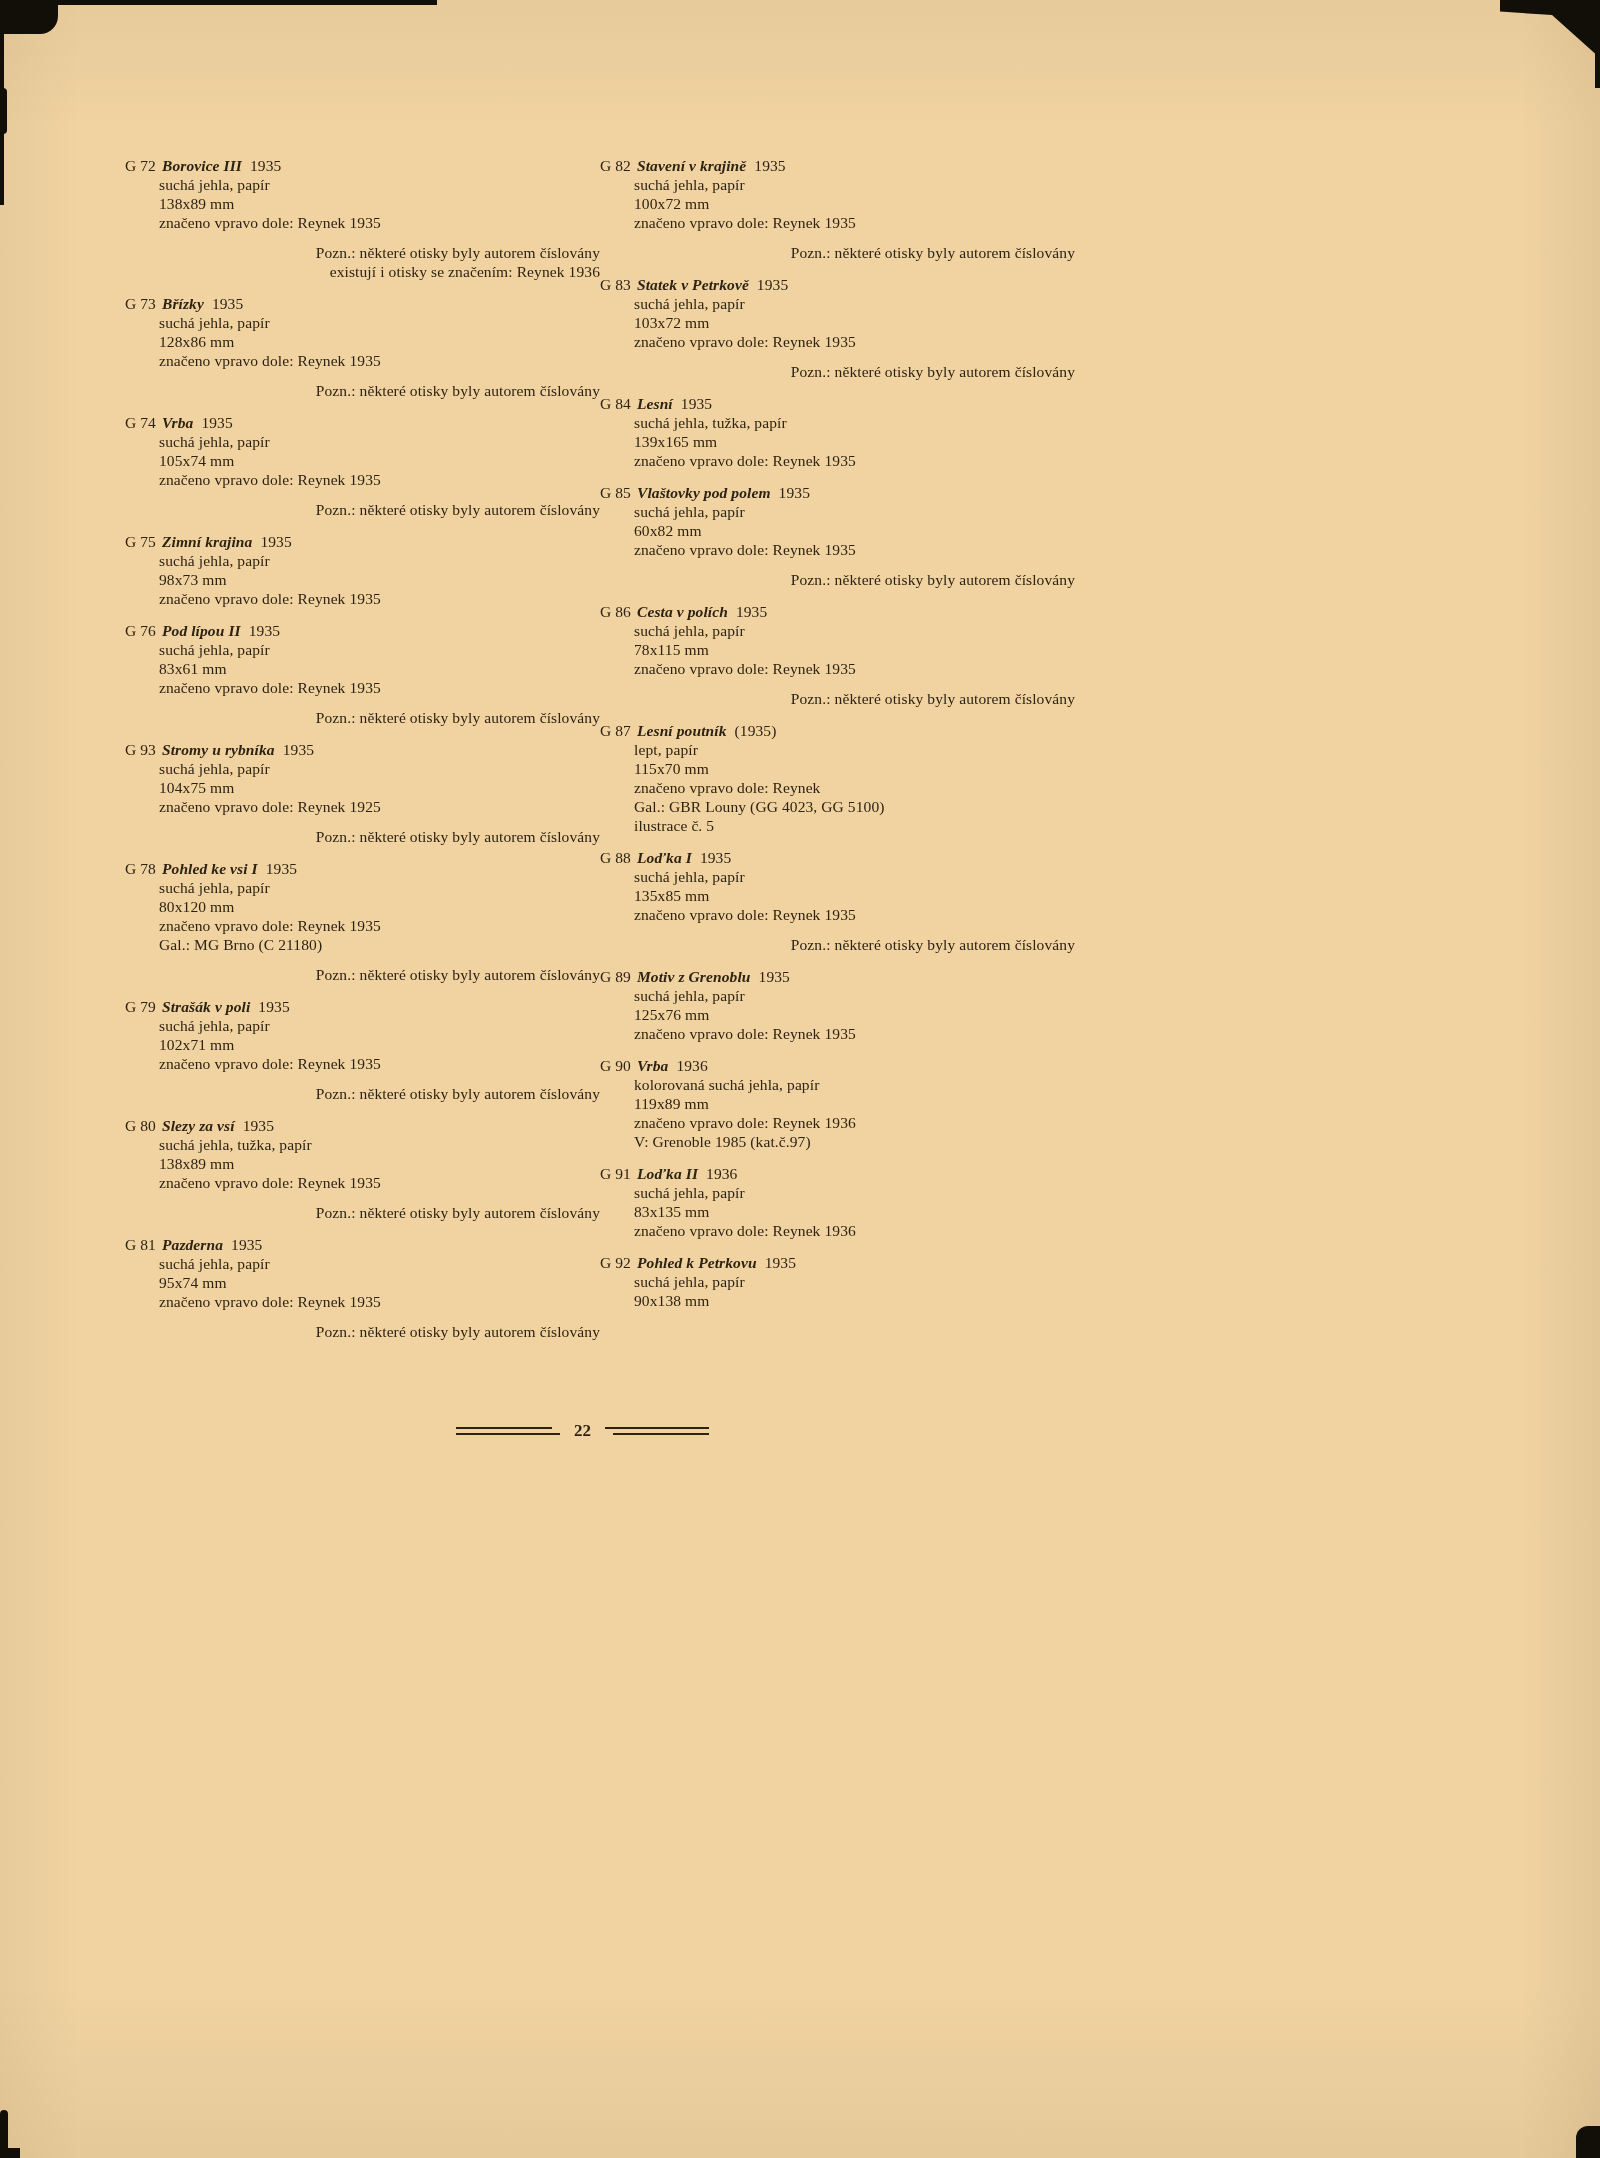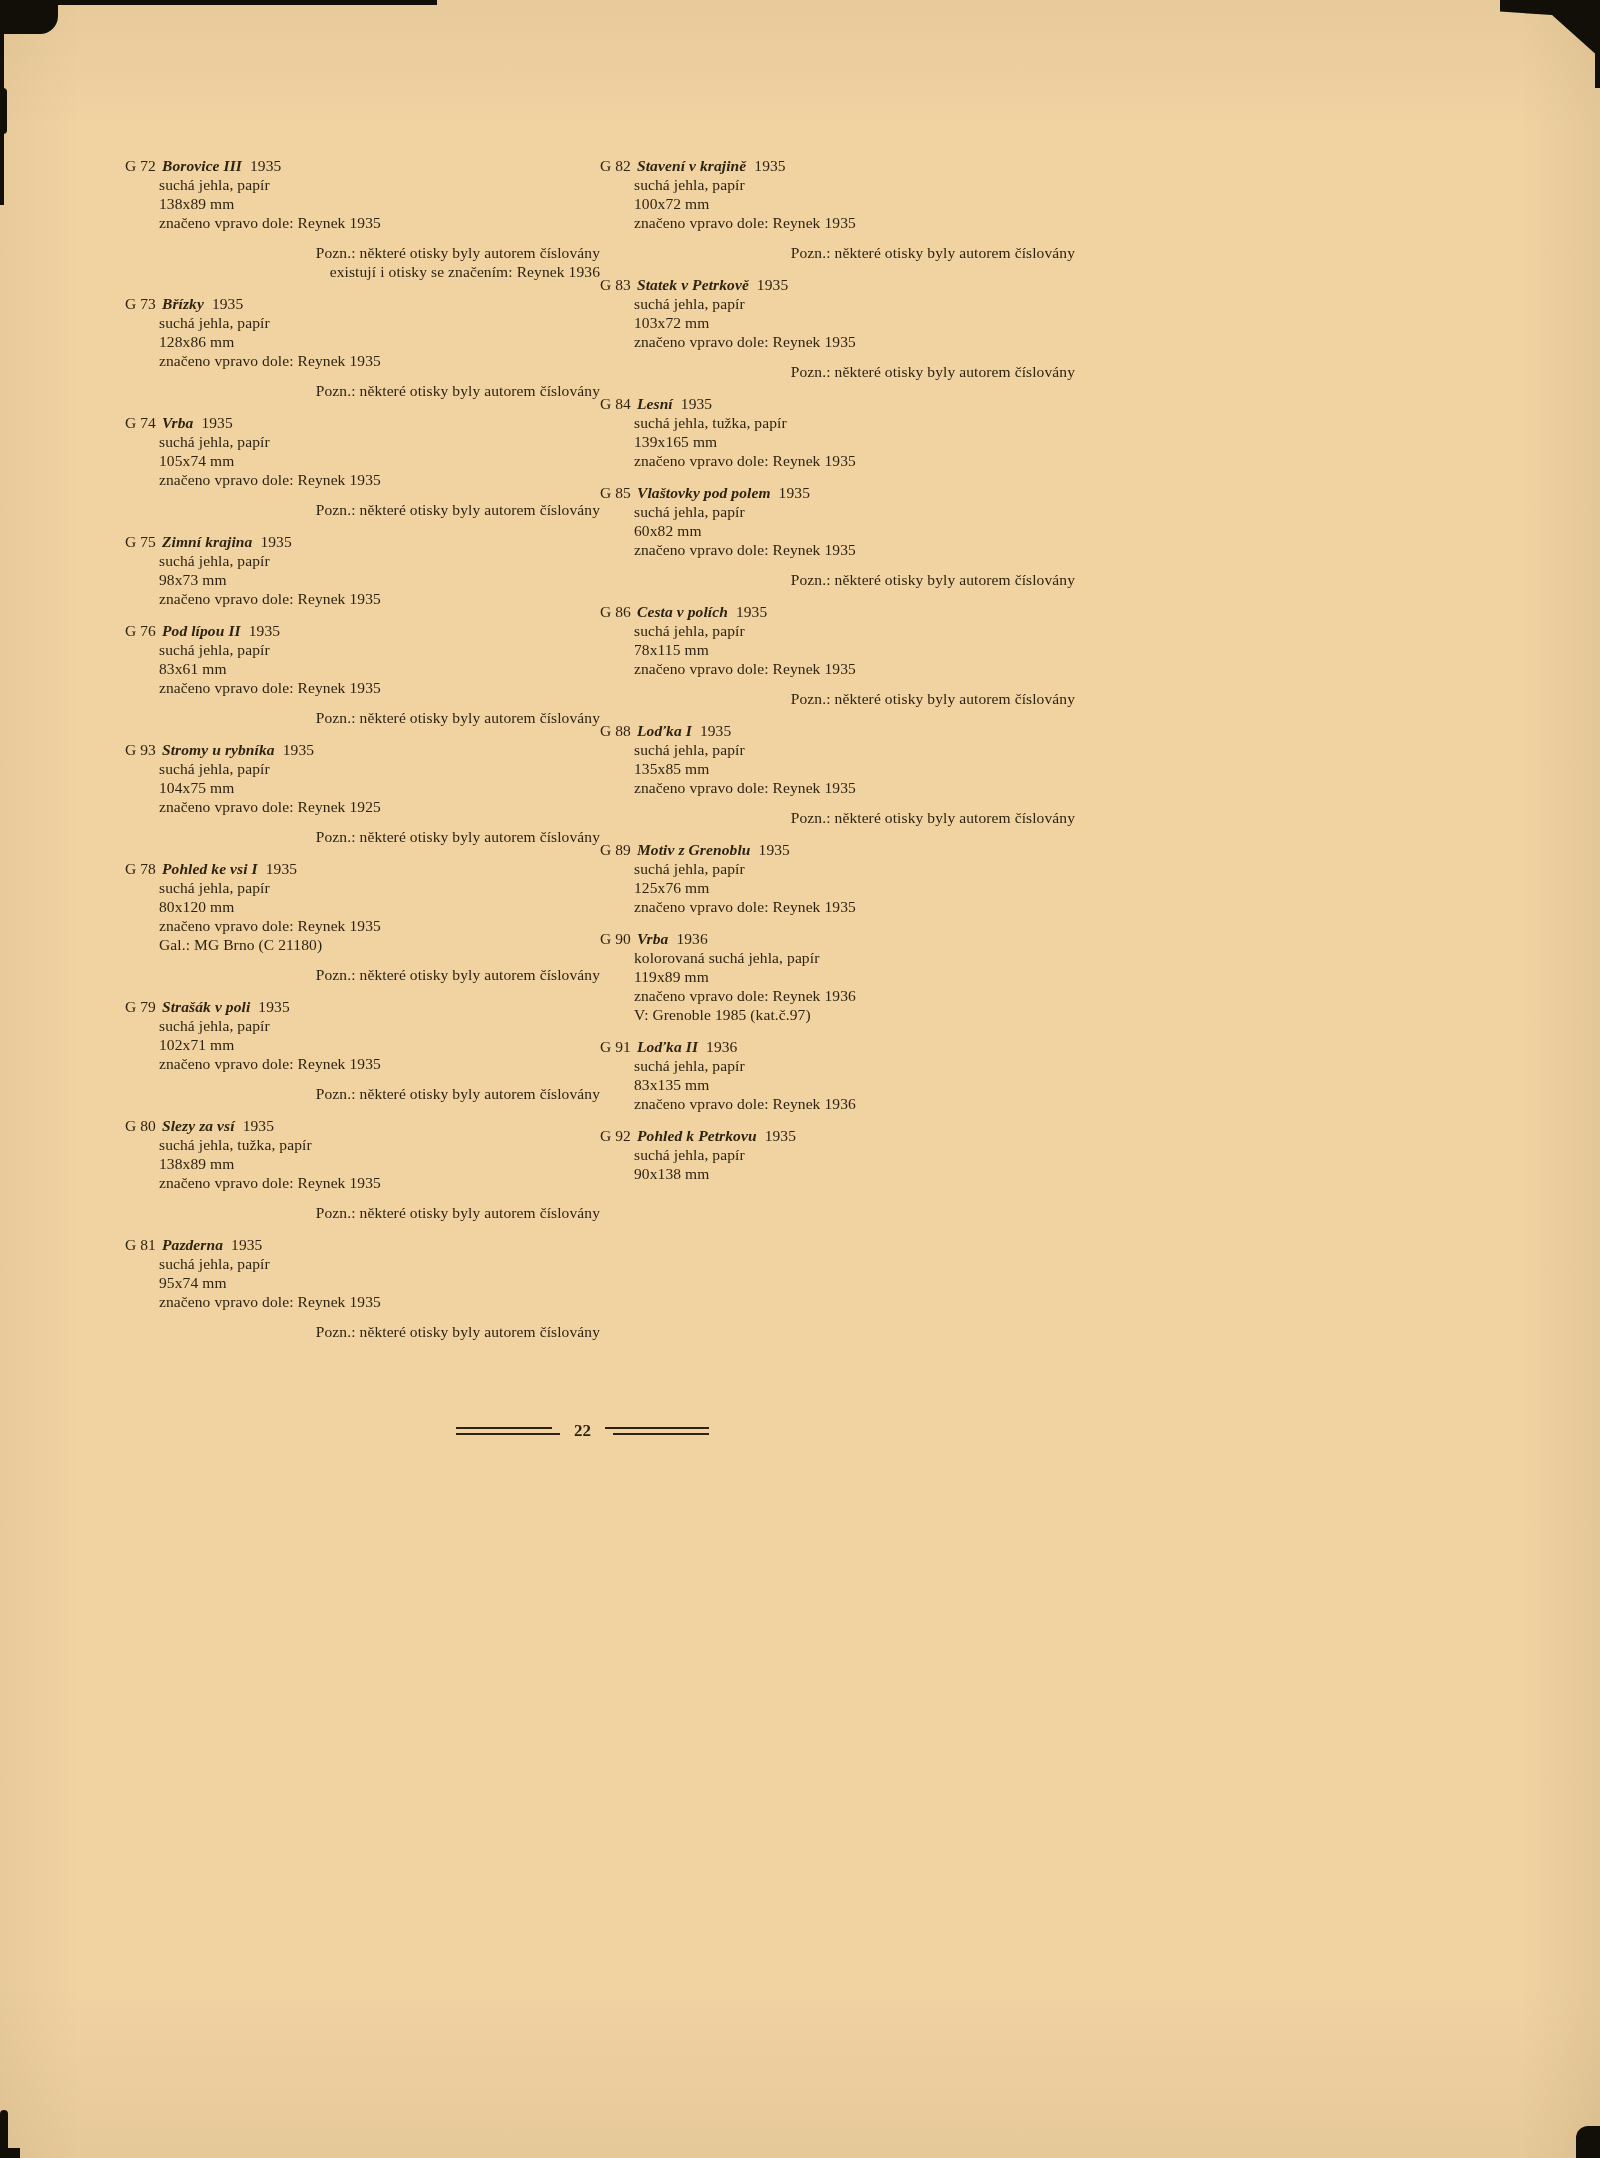--- a/index.html
+++ b/index.html
@@ -301,20 +301,33 @@
     <div class="entry-details">
           <div class="line">suchá jehla, papír</div>
           <div class="line">78x115 mm</div>
           <div class="line">značeno vpravo dole: Reynek 1935</div>
         </div>
     <div class="entry-notes">
           <div class="line">Pozn.: některé otisky byly autorem číslovány</div>
         </div>
   </div>
 
+  <div class="entry">
+    <div class="entry-header">
+      <span class="code">G 87</span><span class="title">Lesní poutník</span><span class="year">(1935)</span>
+    </div>
+    <div class="entry-details">
+          <div class="line">lept, papír</div>
+          <div class="line">115x70 mm</div>
+          <div class="line">značeno vpravo dole: Reynek</div>
+          <div class="line">Gal.: GBR Louny (GG 4023, GG 5100)</div>
+          <div class="line">ilustrace č. 5</div>
+        </div>
+
+  </div>
 
   <div class="entry">
     <div class="entry-header">
       <span class="code">G 88</span><span class="title">Loďka I</span><span class="year">1935</span>
     </div>
     <div class="entry-details">
           <div class="line">suchá jehla, papír</div>
           <div class="line">135x85 mm</div>
           <div class="line">značeno vpravo dole: Reynek 1935</div>
         </div>

